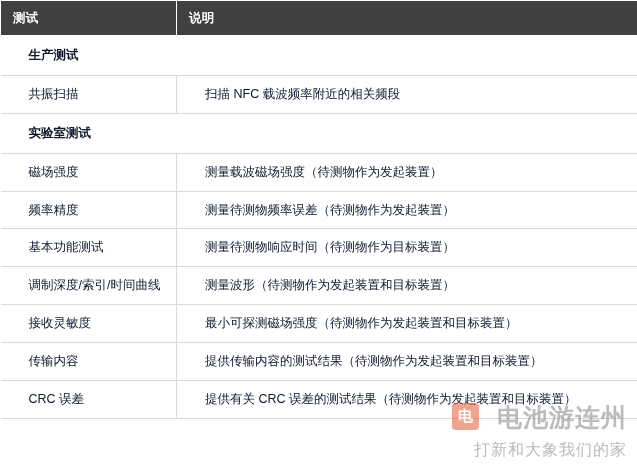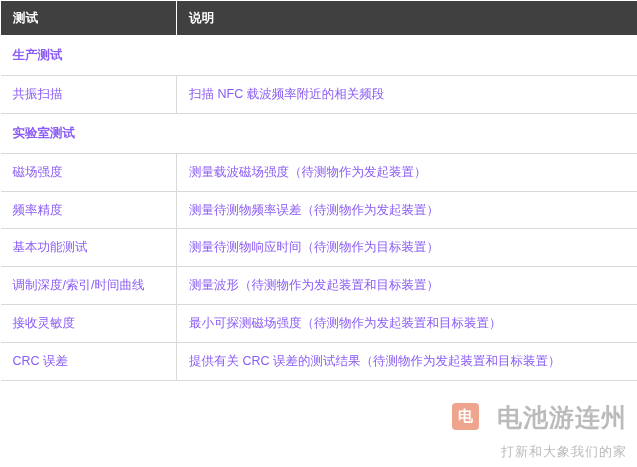--- a/index.html
+++ b/index.html
@@ -34,22 +34,22 @@
     font-size: 12.5px;
     font-weight: bold;
     text-align: left;
     padding: 8px 10px 8px 12px;
     border: 1px solid #ffffff;
     height: 18px;
     letter-spacing: 0.3px;
   }
   tbody td {
     font-size: 12.5px;
-    color: #8b5cf6;
-    padding: 10px 10px 10px 12px;
+    color: #0f172a;
+    padding: 10px 10px 10px 28px;
     border-bottom: 1px solid #d9d9d9;
     border-right: 1px solid #d9d9d9;
     vertical-align: middle;
     line-height: 1.35;
     background: #ffffff;
   }
   tbody td:last-child { border-right: none; }
   tbody tr.section-row td {
     font-weight: bold;
     border-right: none;
@@ -75,21 +75,21 @@
     font-weight: bold;
     color: rgba(120,120,120,0.50);
     letter-spacing: 1px;
     white-space: nowrap;
     font-family: Liberation Serif, serif;
   }
   .wm-sub {
     position: absolute;
     right: 4px;
     bottom: 2px;
-    font-size: 13px;
+    font-size: 16px;
     color: rgba(130,130,130,0.55);
     letter-spacing: 1px;
     white-space: nowrap;
     font-family: "DejaVu Sans", sans-serif;
   }
   .wm-badge {
     position: absolute;
     right: 152px;
     top: 2px;
     width: 27px;
@@ -144,20 +144,24 @@
       </tr>
       <tr>
         <td>调制深度/索引/时间曲线</td>
         <td>测量波形（待测物作为发起装置和目标装置）</td>
       </tr>
       <tr>
         <td>接收灵敏度</td>
         <td>最小可探测磁场强度（待测物作为发起装置和目标装置）</td>
       </tr>
       <tr>
+        <td>传输内容</td>
+        <td>提供传输内容的测试结果（待测物作为发起装置和目标装置）</td>
+      </tr>
+      <tr>
         <td>CRC 误差</td>
         <td>提供有关 CRC 误差的测试结果（待测物作为发起装置和目标装置）</td>
       </tr>
     </tbody>
   </table>
 </div>
 
 <div class="watermark">
   <div class="wm-badge">电</div>
   <div class="wm-main">电池游连州</div>

